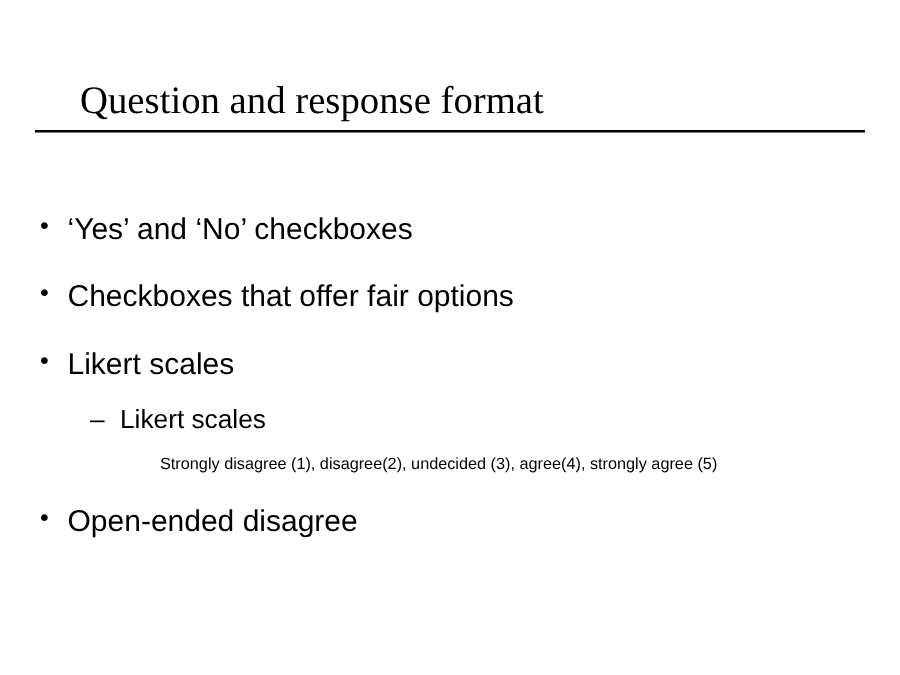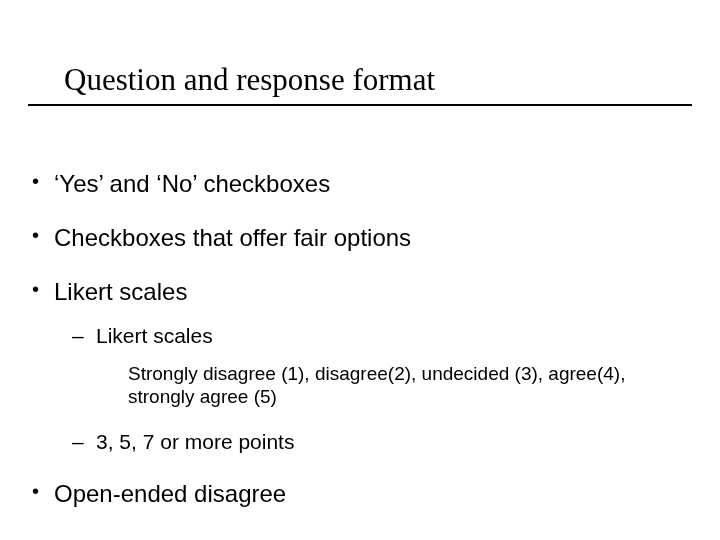--- a/index.html
+++ b/index.html
@@ -65,21 +65,21 @@
     position: relative;
   }
   ul.lvl2 > li::before {
     content: "–";
     position: absolute;
     left: -24px;
     top: 0;
   }
   .lvl3 {
     display: block;
-    font-size: 19px;
+    font-size: 13px;
     margin: 14px 0 0 32px;
     line-height: 1.2;
   }
 </style>
 </head>
 <body>
 
 <div class="slide">
 
   <div class="title">Question and response format</div>
@@ -96,23 +96,20 @@
         <span>Checkboxes that offer fair options</span>
       </li>
 
       <li>
         <span>Likert scales</span>
         <ul class="lvl2">
           <li>
             <span>Likert scales</span>
             <span class="lvl3">Strongly disagree (1), disagree(2), undecided (3), agree(4), strongly agree (5)</span>
           </li>
-          <li>
-            <span>3, 5, 7 or more points</span>
-          </li>
         </ul>
       </li>
 
       <li>
         <span>Open-ended disagree</span>
       </li>
 
     </ul>
   </div>
 

